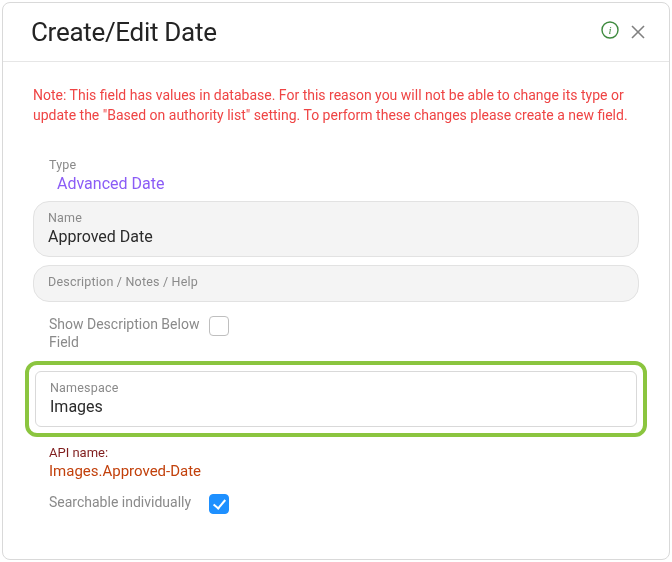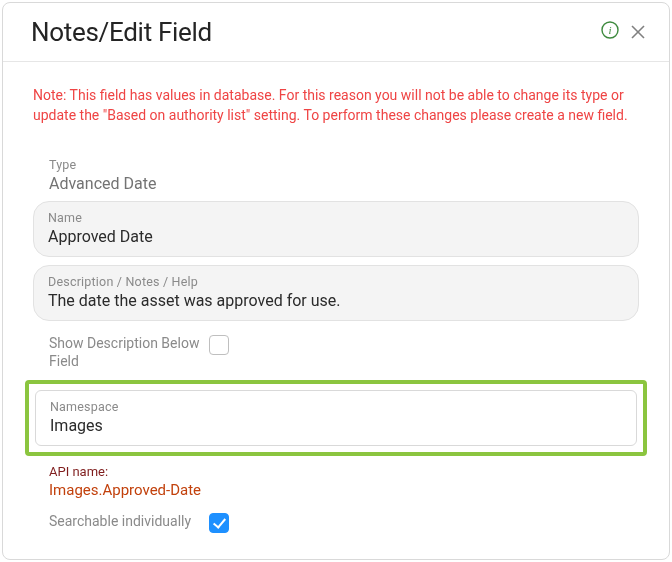--- a/index.html
+++ b/index.html
@@ -67,21 +67,22 @@
     padding: 0 0 8px 16px;
   }
   .field-label {
     font-size: 12.5px;
     color: #8a8a8a;
     letter-spacing: 0.2px;
     margin-bottom: 2px;
   }
   .field-value {
     font-size: 16px;
-    color: #737373;
+    color: #8b5cf6;
+    margin-left: 8px;
   }
   .field-input {
     font-size: 16px;
     color: #2b2b2b;
     background: transparent;
     border: none;
     outline: none;
     width: 100%;
     font-family: inherit;
     padding: 0;
@@ -114,21 +115,21 @@
     content: "";
     position: absolute;
     left: 6px; top: 2px;
     width: 5px; height: 10px;
     border: solid #fff;
     border-width: 0 2px 2px 0;
     transform: rotate(40deg);
   }
   .highlight-wrap {
     border: 4px solid #8bc53f;
-    border-radius: 4px;
+    border-radius: 12px;
     padding: 6px;
     margin: 4px -8px 6px -8px;
   }
   .namespace-block {
     background: #fff;
     border: 1px solid #d9d9d9;
     border-radius: 6px;
     padding: 8px 14px 10px 14px;
   }
   .api-block {
@@ -143,21 +144,21 @@
     font-size: 15px;
     color: #c2410c;
   }
 </style>
 </head>
 <body>
 
 <div class="dialog">
 
   <div class="header">
-    <div class="header-title">Notes/Edit Field</div>
+    <div class="header-title">Create/Edit Date</div>
     <div class="header-icons">
       <span class="info-icon">
         <svg width="18" height="18" viewBox="0 0 18 18">
           <circle cx="9" cy="9" r="8" fill="none" stroke-width="1.4"></circle>
           <text x="9" y="13" text-anchor="middle" font-size="11" font-family="Georgia, serif" font-style="italic">i</text>
         </svg>
       </span>
       <span class="close-icon">
         <svg width="18" height="18" viewBox="0 0 18 18">
           <line x1="3" y1="3" x2="15" y2="15" stroke="#808080" stroke-width="1.6"></line>
@@ -176,21 +177,20 @@
       <div class="field-value">Advanced Date</div>
     </div>
 
     <div class="field-block">
       <div class="field-label">Name</div>
       <input class="field-input" value="Approved Date" style="">
     </div>
 
     <div class="field-block">
       <div class="field-label">Description / Notes / Help</div>
-      <input class="field-input" value="The date the asset was approved for use." style="">
     </div>
 
     <div class="row">
       <div class="row-label">Show Description Below Field</div>
       <div class="chk"></div>
     </div>
 
     <div class="highlight-wrap">
       <div class="namespace-block">
         <div class="field-label">Namespace</div>

